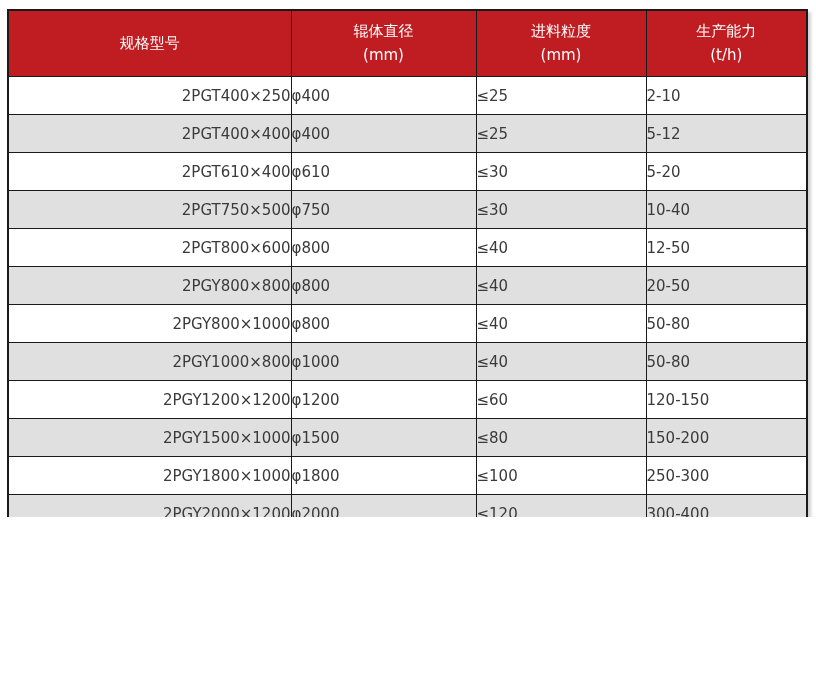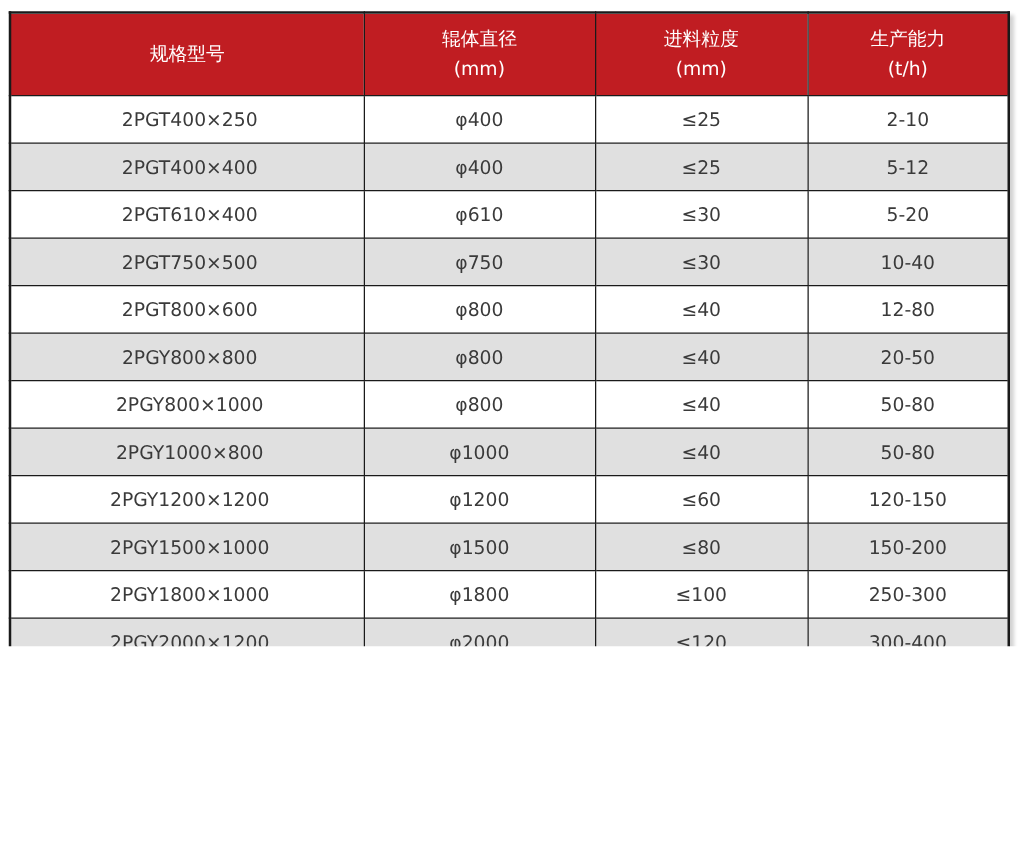--- a/index.html
+++ b/index.html
@@ -43,27 +43,26 @@
     text-align: center;
     vertical-align: middle;
     padding: 0;
   }
   thead th .hl {
     line-height: 1.55;
   }
   thead th .hl:empty { display: none; }
   tbody td {
     height: 37px;
-    text-align: center;
     vertical-align: middle;
     padding: 0;
     background: #ffffff;
   }
   tbody td.c1 {
-    text-align: center;
+    text-align: right;
     padding-left: 4px;
   }
   tbody tr:nth-child(even) td {
     background: var(--row-alt-bg, #e0e0e0);
   }
   tfoot td {
     height: 31px;
     text-align: center;
     vertical-align: middle;
     font-size: 18px;
@@ -123,21 +122,21 @@
         <tr>
           <td class="c1">2PGT750×500</td>
           <td>φ750</td>
           <td>≤30</td>
           <td>10-40</td>
         </tr>
         <tr>
           <td class="c1">2PGT800×600</td>
           <td>φ800</td>
           <td>≤40</td>
-          <td>12-80</td>
+          <td>12-50</td>
         </tr>
         <tr>
           <td class="c1">2PGY800×800</td>
           <td>φ800</td>
           <td>≤40</td>
           <td>20-50</td>
         </tr>
         <tr>
           <td class="c1">2PGY800×1000</td>
           <td>φ800</td>

